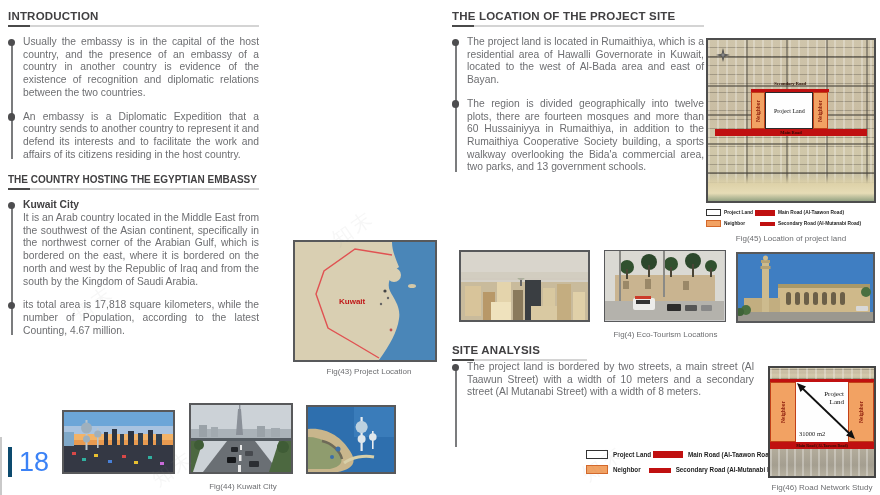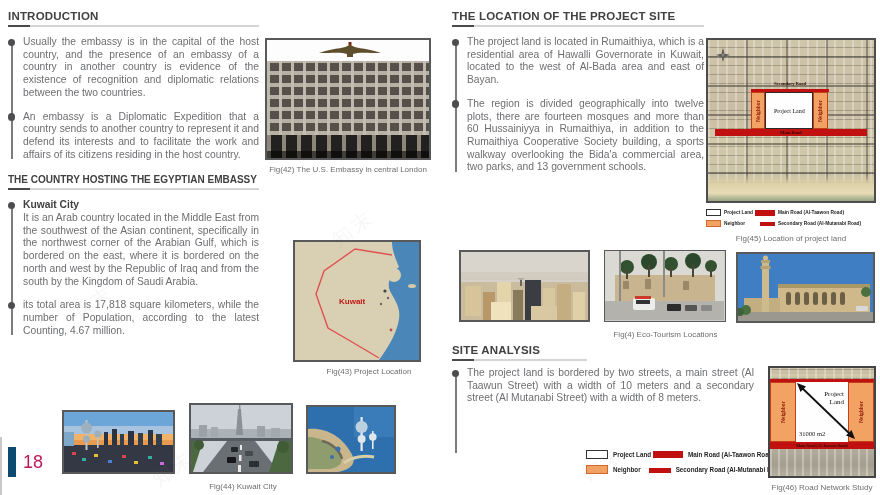--- a/index.html
+++ b/index.html
@@ -105,22 +105,22 @@
   .map46 .red-main { position:absolute; left:0; right:0; top:74px; height:7px; background:#c01010;
       font-family:"Liberation Serif", serif; font-size:4px; color:#2a0d05; font-weight:bold;
       text-align:center; line-height:7px; overflow:hidden; }
   .map46 .n-strip { position:absolute; top:13.5px; height:60.5px; width:26px; }
   .map46 .land { position:absolute; left:26px; right:26px; top:13.5px; height:60.5px;
       font-size:7px; }
   .map46 .area-lbl { position:absolute; left:29px; top:62px; font-size:6.5px; color:#1a1a1a;
       font-family:"Liberation Serif", serif; }
 
   
-  .pagenum { position:absolute; left:8px; top:447px; font-size:18px; color:#be185d;
-             border-left:8px solid #0c4a6e; padding-left:7px; line-height:30px; font-weight:300; }
+  .pagenum { position:absolute; left:8px; top:447px; font-size:27px; color:#3b82f6;
+             border-left:4px solid #0c4a6e; padding-left:7px; line-height:30px; font-weight:300; }
   .edge-line { position:absolute; left:0; top:437px; width:1.5px; height:58px; background:#c9c9c9; }
 
   .watermark { position:absolute; font-size:20px; color:#8a8a8a; opacity:.07;
                transform:rotate(-35deg); letter-spacing:3px; }
 
   .cap-abs { position:absolute; font-size:8px; color:#6d6e71; text-align:center; }
 </style>
 </head>
 <body>
 
@@ -136,35 +136,23 @@
     <div style="margin-top:13px;">
       <h2 class="sec long">THE COUNTRY HOSTING THE EGYPTIAN EMBASSY</h2>
       <div class="rule"></div>
       <div class="timeline">
         <p><span class="blead">Kuwait City</span><span>It is an Arab country located in the Middle East from the southwest of the Asian continent, specifically in the northwest corner of the Arabian Gulf, which is bordered on the east, where it is bordered on the north and west by the Republic of Iraq and from the south by the Kingdom of Saudi Arabia.</span></p>
         <p>its total area is 17,818 square kilometers, while the number of Population, according to the latest Counting, 4.67 million.</p>
       </div>
     </div>
   </div>
 
-  <div class="fig" style="left:262px; top:38px; width:172px;">
-    <div class="photo" style="width:166px; height:122px; margin:0 auto;">
-      <div class="embassy-sky"></div>
-      <svg width="166" height="21" style="position:absolute; top:0; left:0;">
-        <path d="M83 4 C79 9 70 7 52 13 C66 13 75 12 80 14 L80 17 L86 17 L86 14 C91 12 100 13 114 13 C96 7 87 9 83 4 Z" fill="#5e4f2c"></path>
-        <rect x="81.5" y="2" width="3" height="3" fill="#7a2a1a"></rect>
-      </svg>
-      <div class="embassy-facade"></div>
-      <div class="embassy-entry"></div>
-    </div>
-    <div class="caption">Fig(42) The U.S. Embassy in central London</div>
-  </div>
 
   <div class="fig" style="left:293px; top:240px; width:152px;">
-    <div class="photo" style="width:128px; height:122px; background:#fde047;">
+    <div class="photo" style="width:144px; height:122px; background:#fde047;">
       <svg width="148" height="118" viewBox="0 0 148 118">
         <rect x="0" y="0" width="148" height="118" fill="#d9cfb2"></rect>
         <path d="M97 0 L148 0 L148 118 L84 118 C95 103 102 90 104 77 C106 65 99 57 95 49 C91 41 97 30 104 25 C100 15 97 8 97 0 Z" fill="#4a86b8"></path>
         <circle cx="99" cy="33" r="7" fill="#d9cfb2"></circle>
         <ellipse cx="117" cy="44" rx="4" ry="2" fill="#d3c8a8"></ellipse>
         <path d="M97 13 L60 7 L29 29 L21 52 L33 86 L57 100 L84 116" fill="none" stroke="#e05252" stroke-width="1.4"></path>
         <text x="44" y="62" font-family="Liberation Sans, sans-serif" font-size="8" font-weight="bold" fill="#c01818">Kuwait</text>
         <circle cx="90" cy="49" r="1.6" fill="#444"></circle>
         <circle cx="93" cy="56" r="1.2" fill="#666"></circle>
         <circle cx="86" cy="62" r="1.2" fill="#666"></circle>
@@ -296,21 +284,21 @@
       <circle cx="128" cy="38" r="5" fill="#4a7040"></circle>
       <rect x="118" y="52" width="12" height="5" rx="1" fill="#d8d8d8"></rect>
     </svg>
   </div>
 
   <div class="cap-abs" style="left:598px; top:330px; width:135px;">Fig(4) Eco-Tourism Locations</div>
 
   <div style="position:absolute; left:452px; top:344px; width:302px;">
     <h2 class="sec">SITE ANALYSIS</h2>
     <div class="rule" style="width:135px;"></div>
-    <div class="timeline" style="margin-top:6px;">
+    <div class="timeline" style="margin-top:0;">
       <p style="min-height:88px;">The project land is bordered by two streets, a main street (Al Taawun Street) with a width of 10 meters and a secondary street (Al Mutanabi Street) with a width of 8 meters.</p>
     </div>
   </div>
 
   <div class="site-legend">
     <div class="legend-row">
       <span class="sw box white"></span>
       <span class="leg-lbl first">Project Land</span>
       <span class="sw redbar main"></span>
       <span class="leg-lbl">Main Road (Al-Taawon Road)</span>

